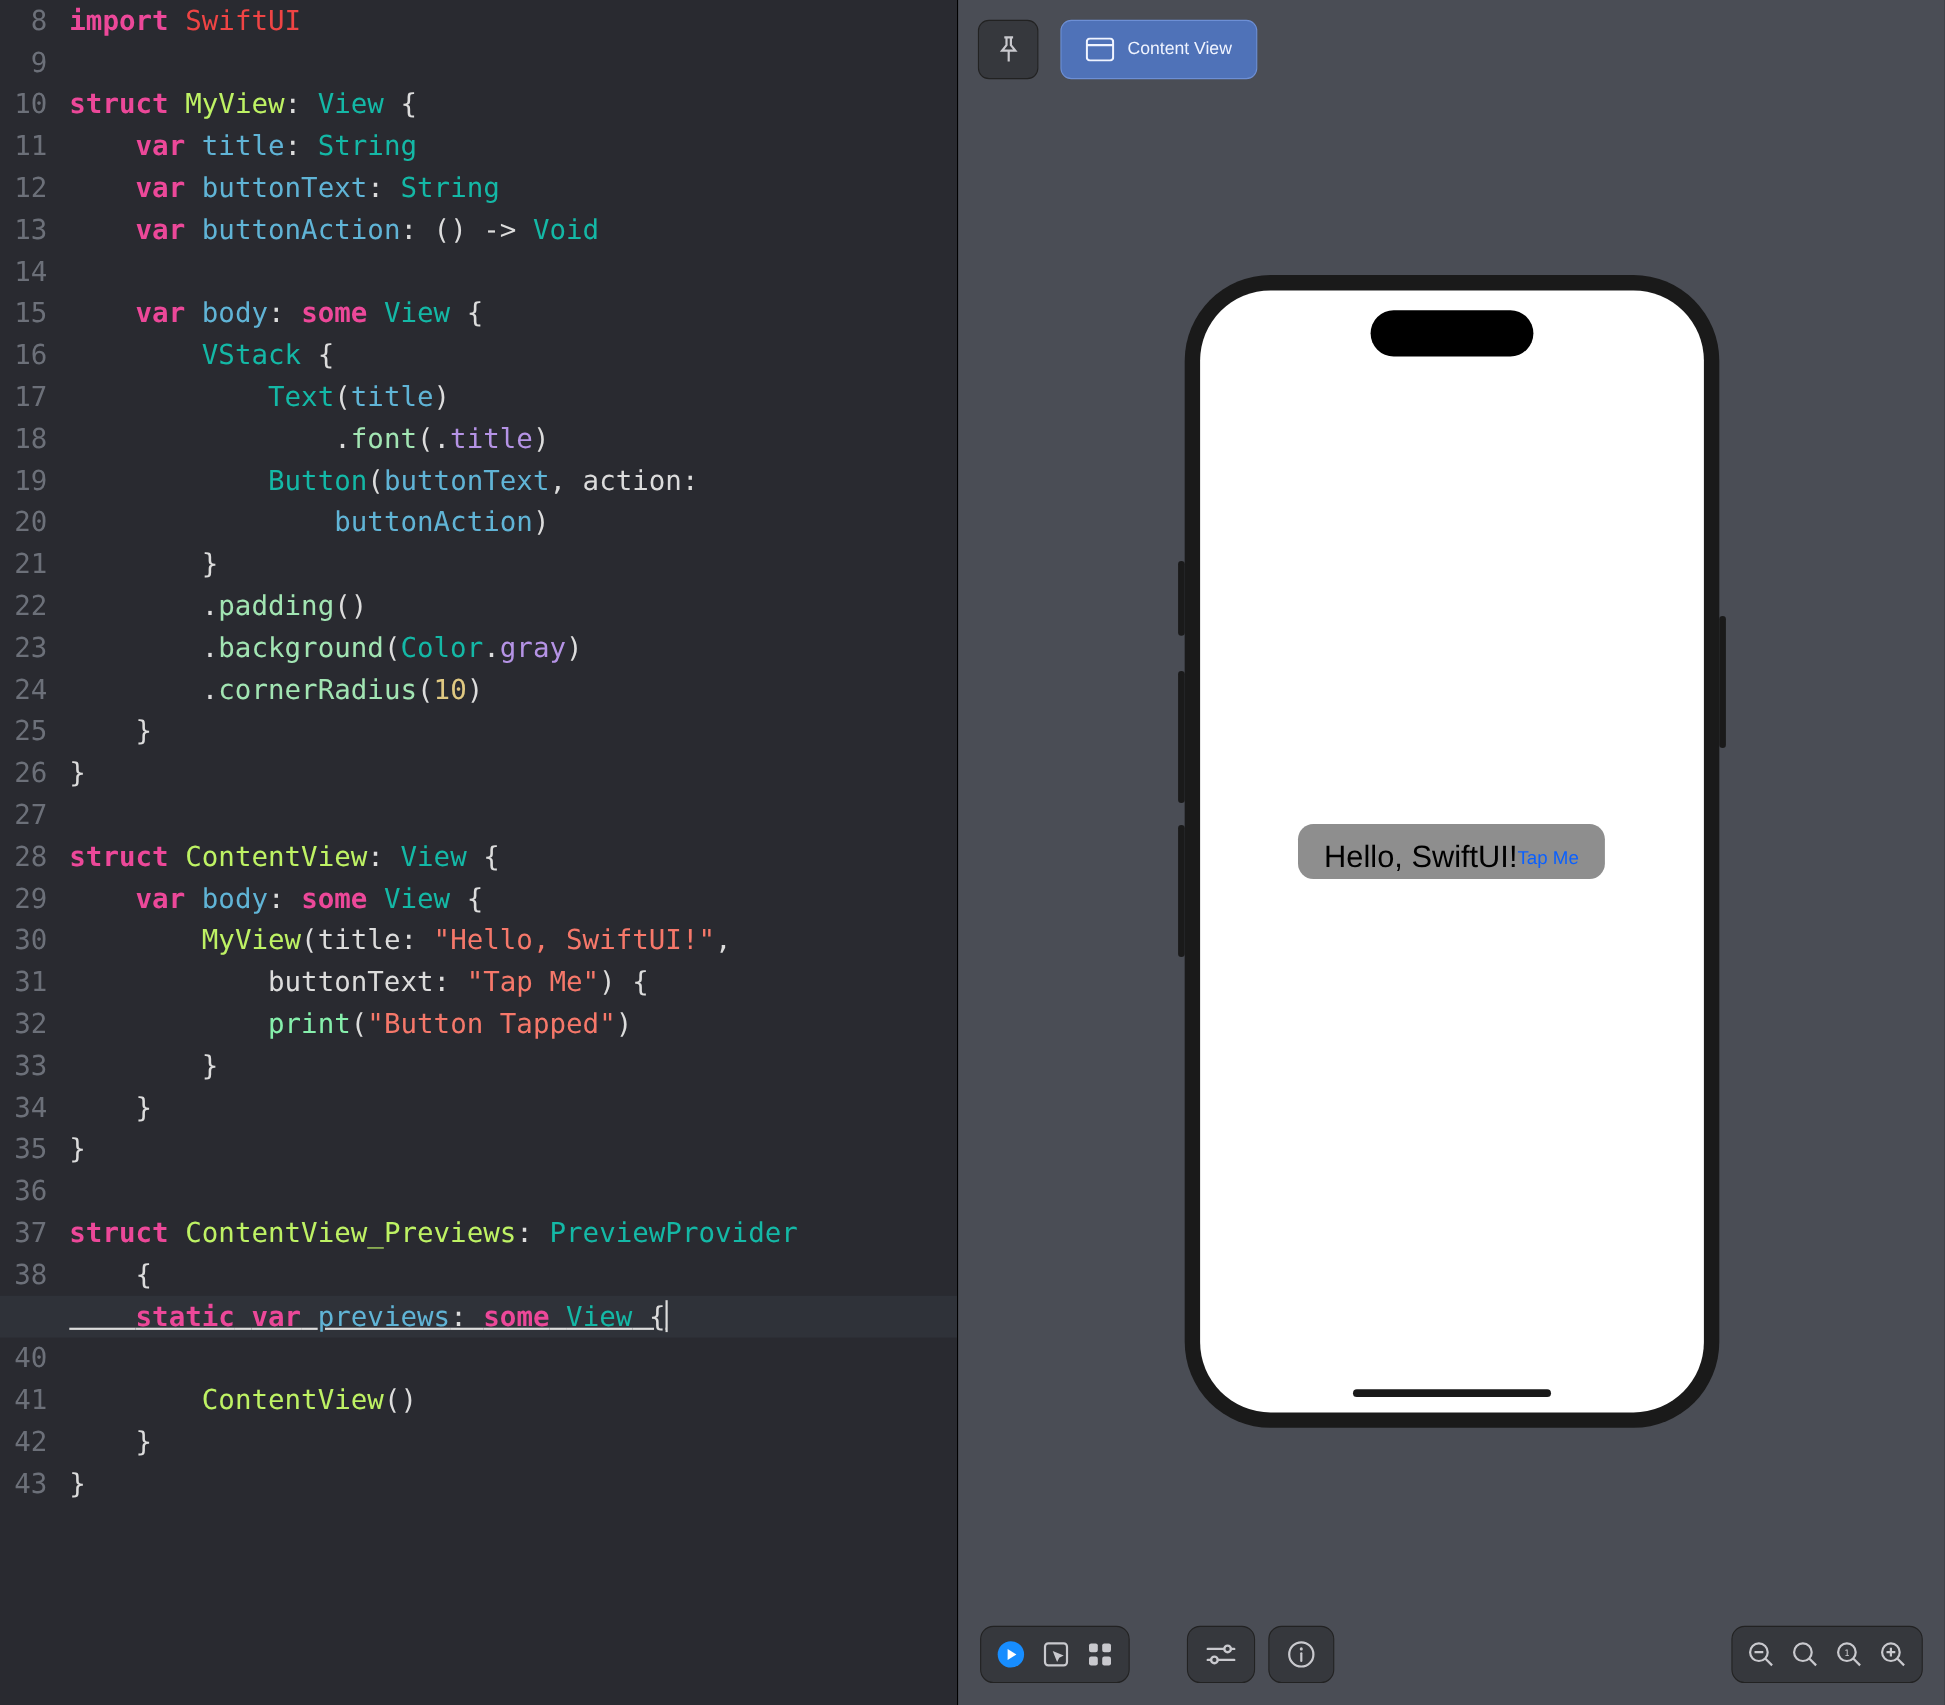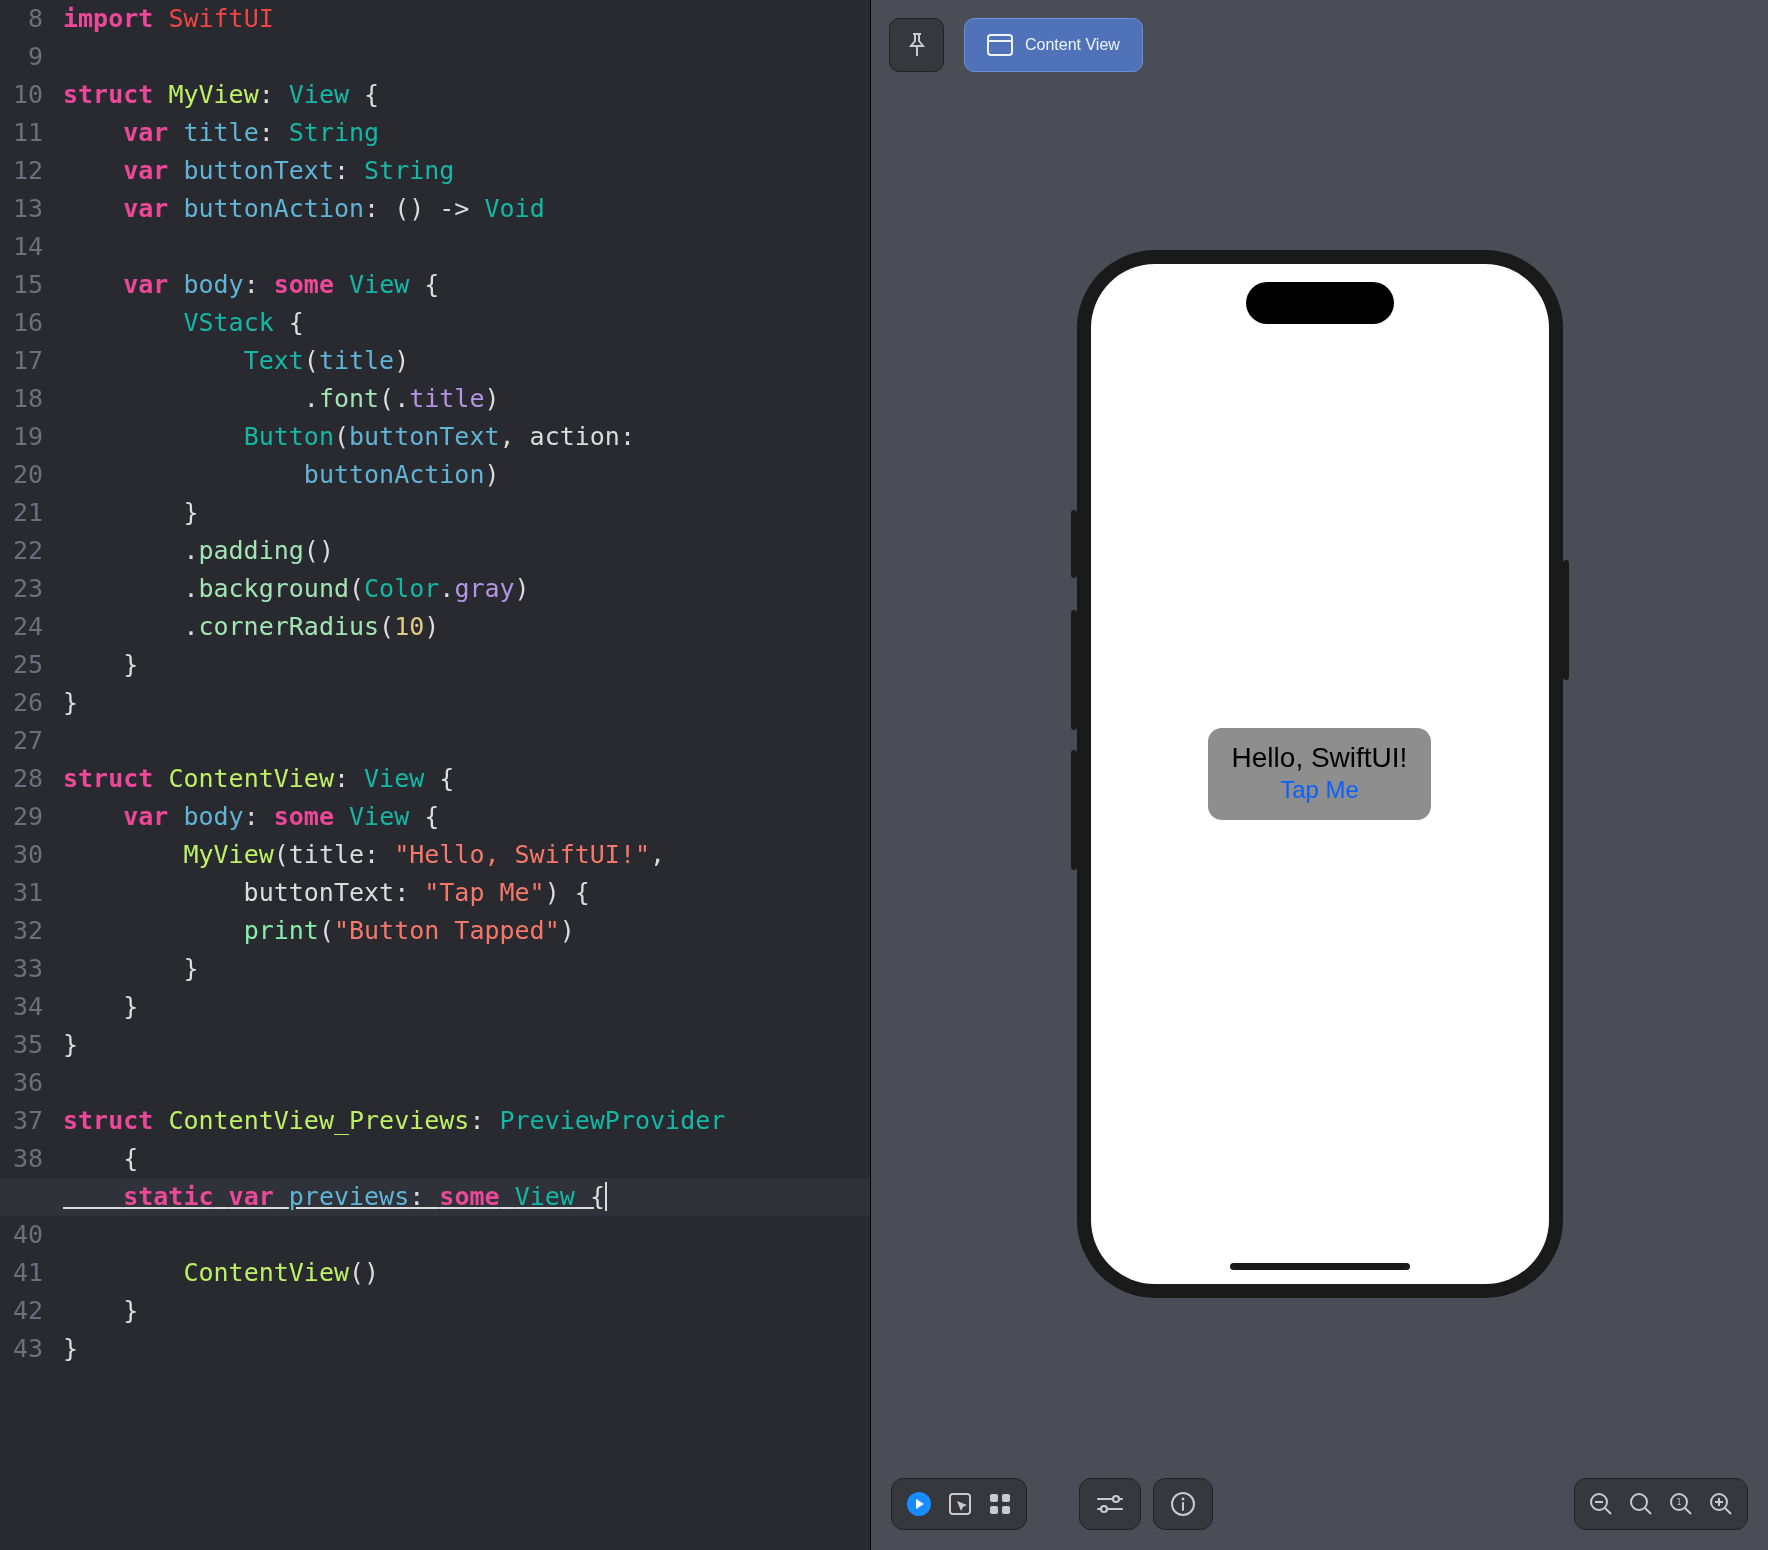--- a/index.html
+++ b/index.html
@@ -125,26 +125,26 @@
 .home-indicator {
   position:absolute; bottom:14px; left:50%;
   transform:translateX(-50%);
   width:180px; height:7px; background:#000;
   border-radius:4px;
   opacity:.9;
 }
 .card {
   background: #8e8e8e;
   border-radius: 14px;
-  padding: 14px 24px 16px;
-  display:flex; flex-direction:column; align-items:center;
+  padding: 14px 24px 4px;
+  display:flex; align-items:center;
   font-family: -apple-system, "SF Pro Text", sans-serif;
 }
 .card-title { font-size: 28px; color:#000; }
-.card-button { font-size: 24px; color:#0a60ff; margin-top:2px; }
+.card-button { font-size: 17px; color:#0a60ff; margin-top:2px; }
 
 
 .toolbar {
   position:absolute;
   bottom: 20px;
   height: 52px;
   background: #36383d;
   border: 1px solid #222;
   border-radius: 12px;
   display:flex; align-items:center;

